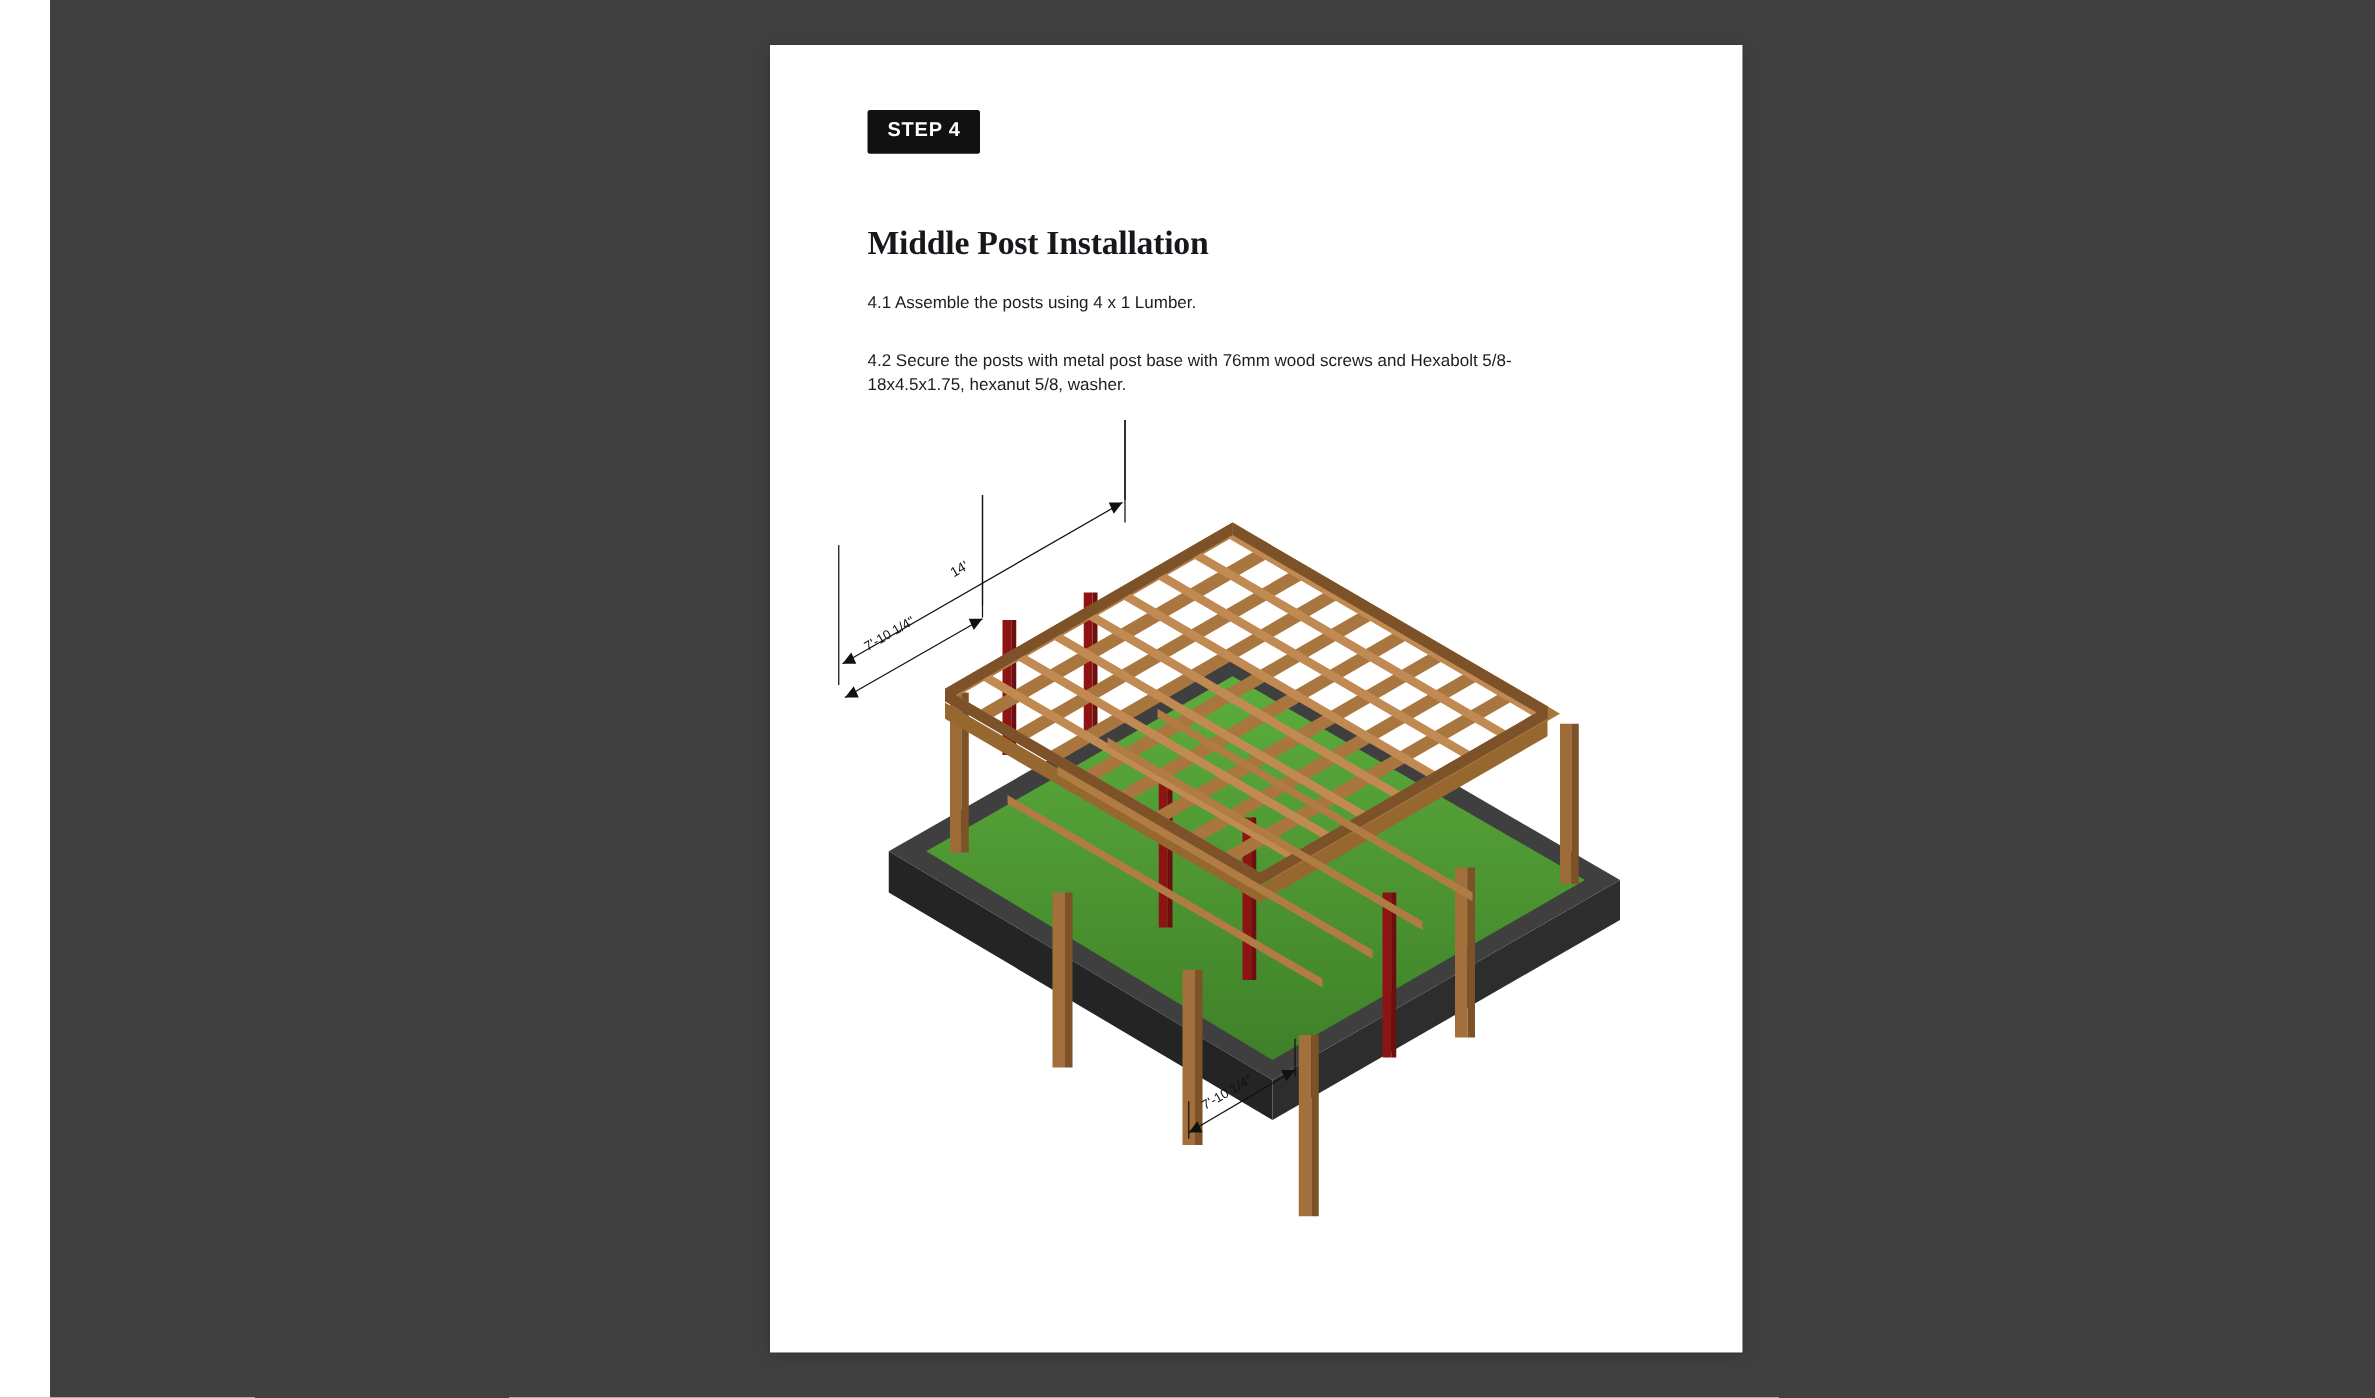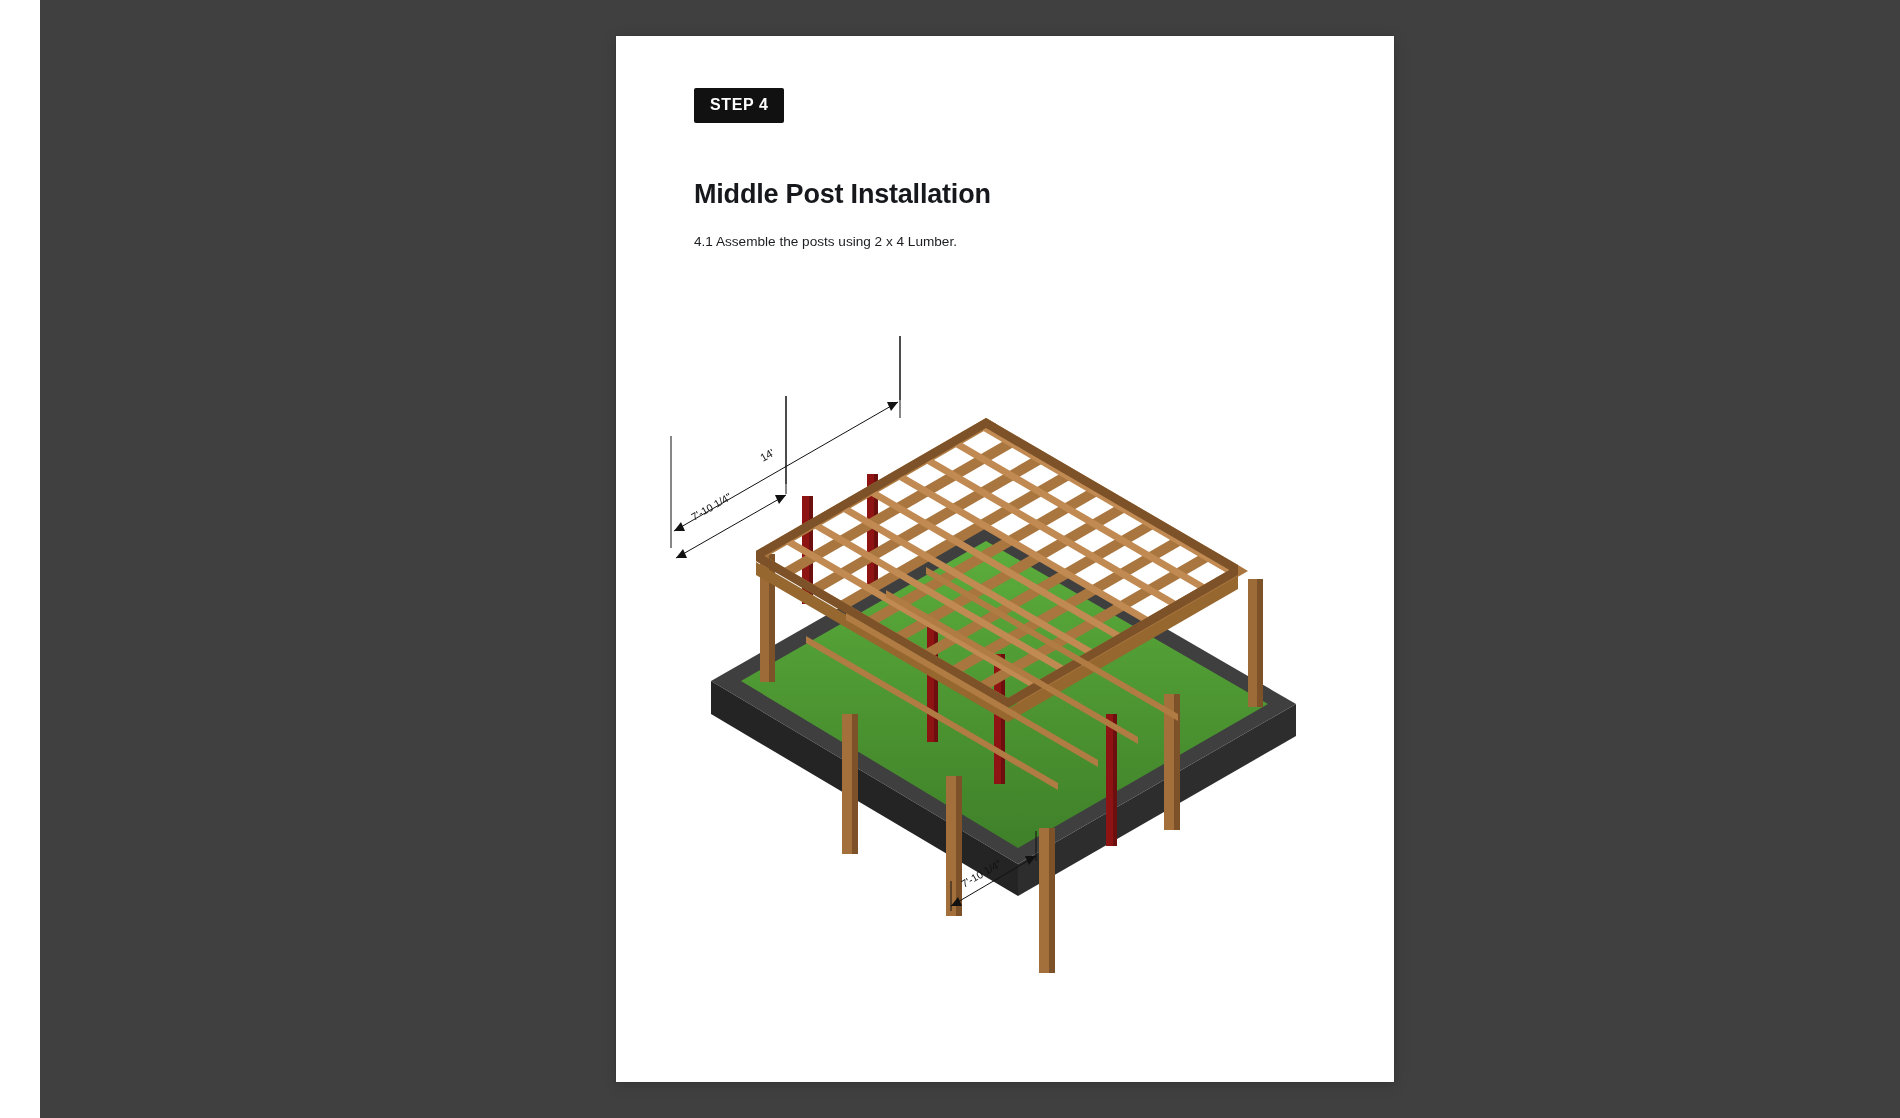--- a/index.html
+++ b/index.html
@@ -47,20 +47,21 @@
   }
 
   .page-title {
     position: absolute;
     left: 78px;
     top: 143px;
     font-size: 27px;
     font-weight: bold;
     color: #16181c;
     letter-spacing: -0.2px;
+    font-family: Liberation Serif, serif;
   }
 
   .para {
     position: absolute;
     left: 78px;
     width: 560px;
     font-size: 13.6px;
     line-height: 1.42;
     color: #1b1d21;
   }
@@ -83,23 +84,26 @@
 
 <div id="viewport">
 
   <div id="page">
 
     <div class="step-badge">STEP 4</div>
 
     <div class="page-title">Middle Post Installation</div>
 
     <div class="para p1">
-      <b>4.1</b><span> Assemble the posts using 2 x 4 Lumber</span><b>.</b>
+      <b>4.1</b><span> Assemble the posts using 4 x 1 Lumber</span><b>.</b>
     </div>
 
+    <div class="para p2">
+      <b>4.2</b><span> Secure the posts with metal post base with 76mm wood screws and Hexabolt 5/8-18x4.5x1.75, hexanut 5/8, washer.</span>
+    </div>
 
     <div id="illo">
       <svg width="700" height="720" viewBox="0 0 700 720" xmlns="http://www.w3.org/2000/svg">
 
         <defs>
           <linearGradient id="grassGrad" x1="0" y1="0" x2="0" y2="1">
             <stop offset="0%" stop-color="#5cae3c"></stop>
             <stop offset="100%" stop-color="#3f8029"></stop>
           </linearGradient>
         </defs>

